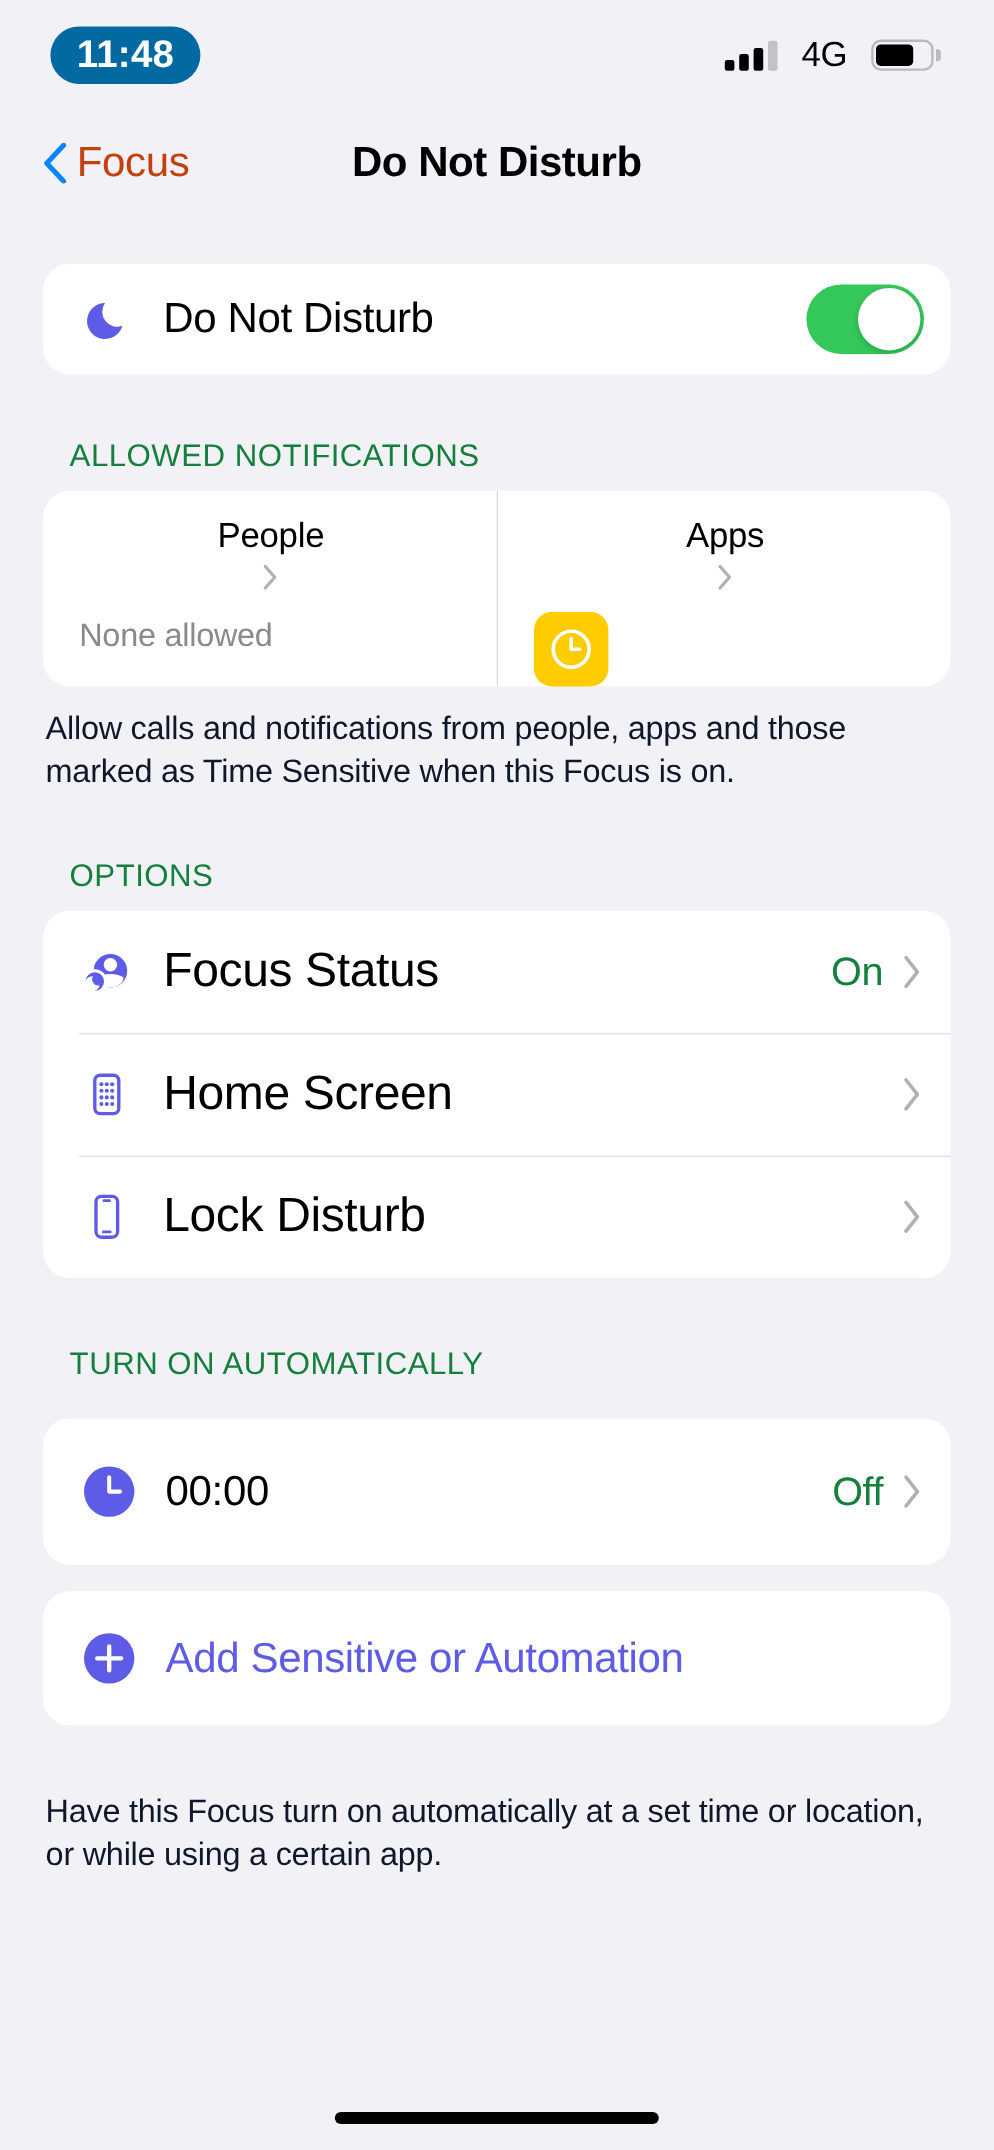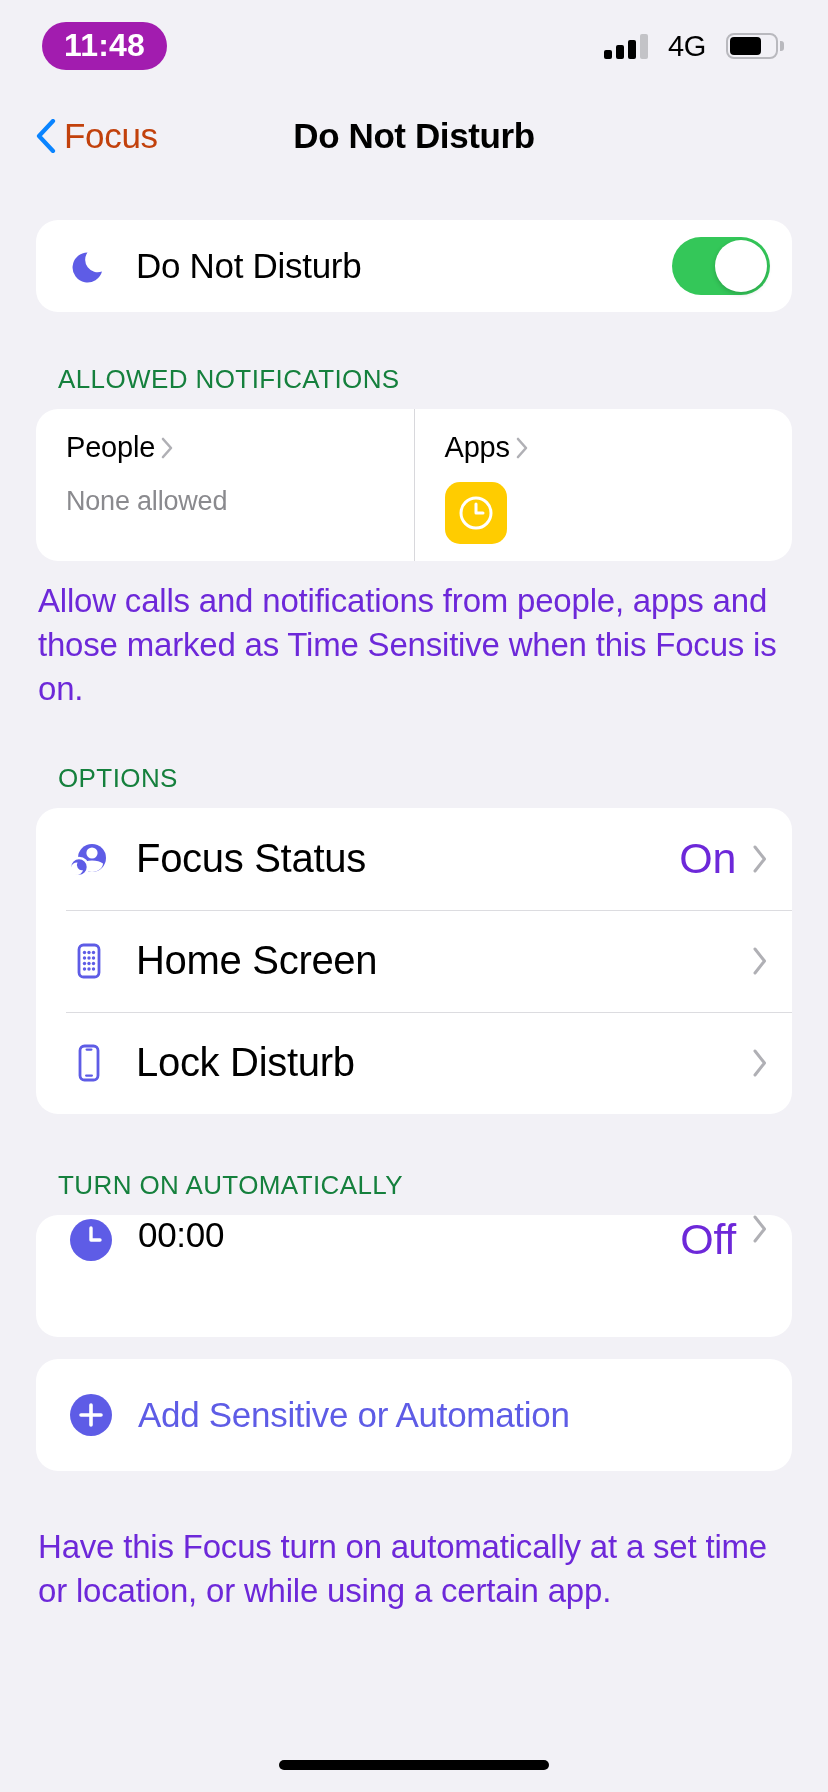--- a/index.html
+++ b/index.html
@@ -11,21 +11,21 @@
   }
   body { position: relative; overflow: hidden; }
 
   
   .statusbar {
     position: absolute; top: 0; left: 0; right: 0; height: 92px;
     display: flex; align-items: center; justify-content: space-between;
     padding: 0 50px 0 42px;
   }
   .time-pill {
-    background: #a21caf; color: #fff;
+    background: #0369a1; color: #fff;
     font-size: 32px; font-weight: 600; letter-spacing: 0.2px;
     padding: 7px 22px 9px; border-radius: 24px;
     line-height: 1;
   }
   .status-right { display: flex; align-items: center; gap: 20px; }
   .signal { display: flex; align-items: flex-end; gap: 4px; height: 26px; }
   .signal i { display: block; width: 8px; border-radius: 2px; background: #000; }
   .signal i:nth-child(1) { height: 9px; }
   .signal i:nth-child(2) { height: 14px; }
   .signal i:nth-child(3) { height: 19px; }
@@ -67,21 +67,21 @@
 
   .card {
     margin: 0 36px; background: #FFFFFF; border-radius: 22px;
   }
   .group-header {
     font-size: 26px; color: #15803d; letter-spacing: 0.4px;
     padding: 0 0 14px 22px; margin: 0 36px;
     text-transform: uppercase;
   }
   .group-footer {
-    font-size: 33px; color: #6d28d9; line-height: 1.33;
+    font-size: 27px; color: #0f172a; line-height: 1.33;
     margin: 18px 48px 0 38px; letter-spacing: -0.2px;
   }
 
   
   .dnd-row {
     height: 92px; display: flex; align-items: center;
     padding: 0 22px 0 32px;
   }
   .moon-icon { width: 44px; height: 44px; flex: 0 0 44px; }
   .dnd-label {
@@ -95,46 +95,46 @@
   .switch .knob {
     position: absolute; top: 3px; left: 43px; width: 52px; height: 52px;
     background: #fff; border-radius: 50%;
     box-shadow: 0 2px 5px rgba(0,0,0,0.18);
   }
 
   
   .an-card { display: flex; min-height: 152px; }
   .an-col { flex: 1; padding: 22px 28px 0 30px; position: relative; }
   .an-col + .an-col { border-left: 1.5px solid #D8D8DC; }
-  .an-head { display: flex; align-items: center; gap: 6px; }
+  .an-head { display: flex; align-items: center; gap: 6px; flex-direction: column; }
   .an-title { font-size: 29px; color: #000; letter-spacing: -0.2px; }
   .an-sub { font-size: 27px; color: #8A8A8E; margin-top: 22px; letter-spacing: -0.2px; }
   .chev-sm { width: 13px; height: 22px; }
   .app-icons { display: flex; gap: 12px; margin-top: 18px; }
   .app-icon {
     width: 62px; height: 62px; border-radius: 15px;
     display: flex; align-items: center; justify-content: center;
   }
 
   
   .list-row {
     display: flex; align-items: center; min-height: 102px;
     padding: 0 24px 0 30px; position: relative;
   }
   .list-row + .list-row::before {
     content: ""; position: absolute; top: 0; left: 30px; right: 0;
     height: 1.5px; background: #DCDCE0;
   }
   .row-icon { width: 46px; flex: 0 0 46px; display: flex; align-items: center; justify-content: center; }
   .row-label { font-size: 40px; color: #000; margin-left: 24px; flex: 1; letter-spacing: -0.3px; }
-  .row-value { font-size: 43px; color: #6d28d9; margin-right: 16px; letter-spacing: -0.3px; }
+  .row-value { font-size: 33px; color: #15803d; margin-right: 16px; letter-spacing: -0.3px; }
   .chev-md { width: 16px; height: 28px; }
 
   
-  .sched-row { display: flex; min-height: 122px; padding: 0 24px 0 30px; }
+  .sched-row { display: flex; align-items: center; min-height: 122px; padding: 0 24px 0 30px; margin-top: 16px; }
   .sched-icon { width: 50px; height: 50px; flex: 0 0 50px; }
   .sched-text { margin-left: 22px; flex: 1; }
   .sched-time { font-size: 35px; color: #000; letter-spacing: -0.3px; }
   .sched-rep { font-size: 27px; color: #8A8A8E; margin-top: 5px; letter-spacing: -0.2px; }
 
   .add-row { display: flex; align-items: center; min-height: 112px; padding: 0 30px; }
   .plus-icon { width: 50px; height: 50px; flex: 0 0 50px; }
   .add-label { font-size: 35px; color: #5E5CE6; margin-left: 22px; letter-spacing: -0.3px; }
 
   

